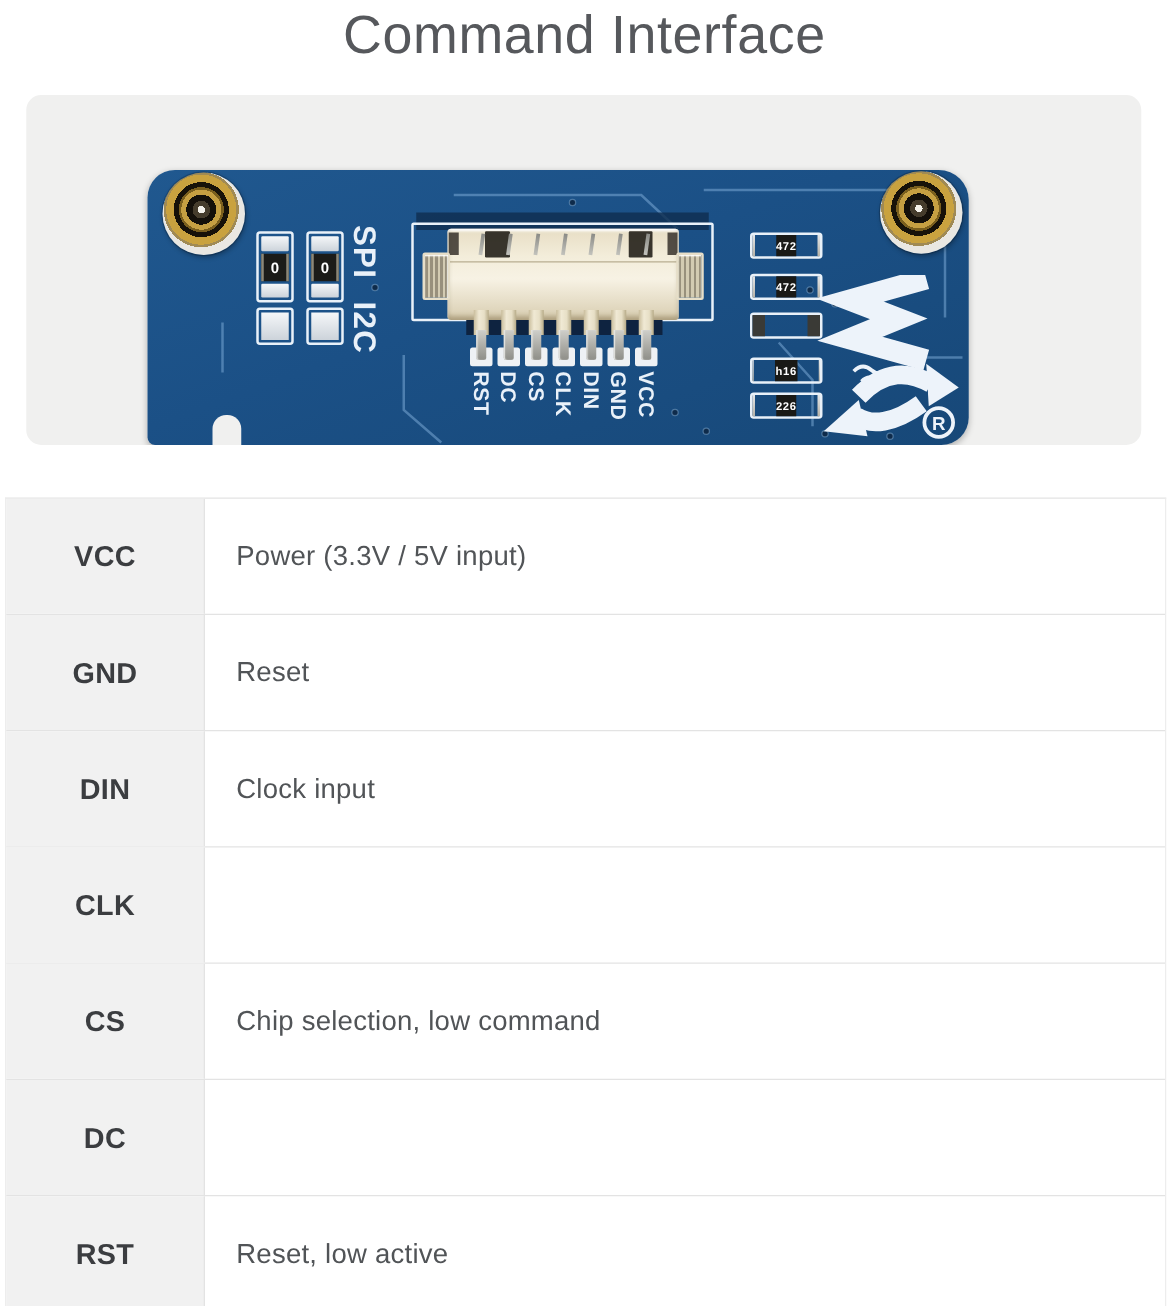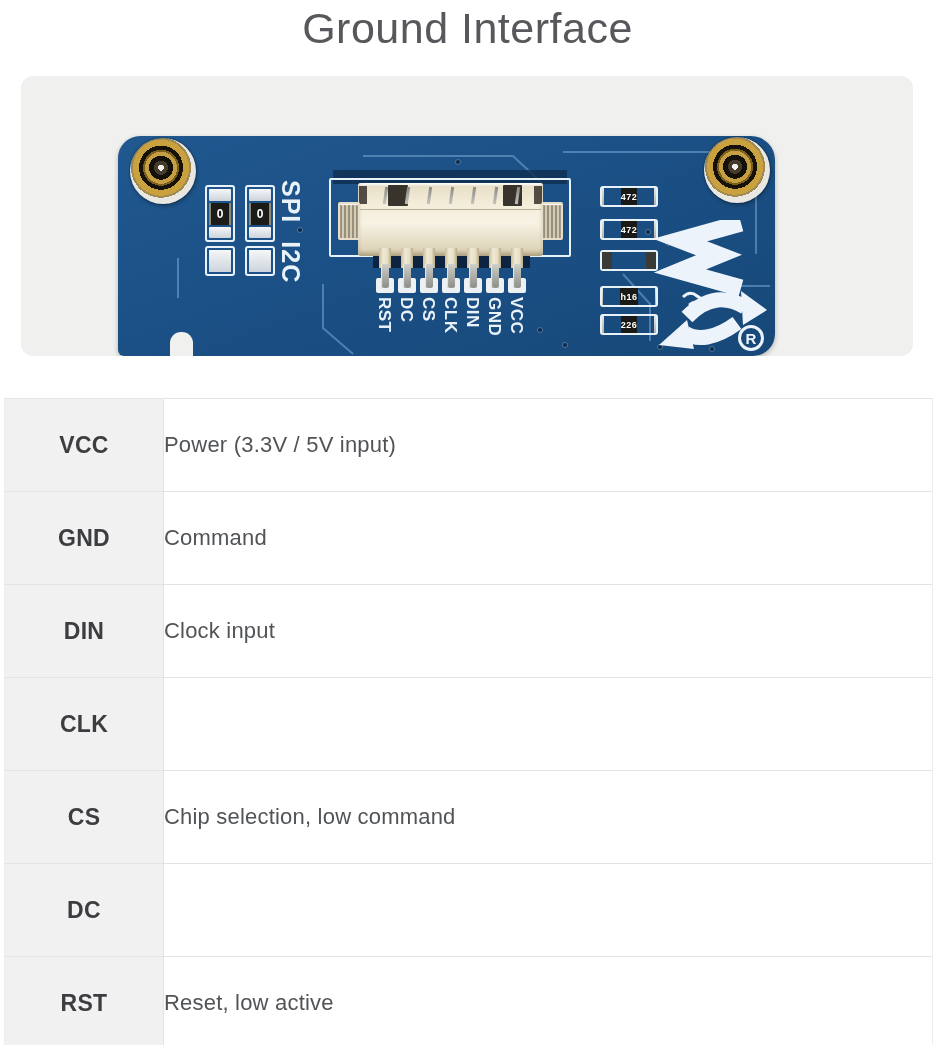--- a/index.html
+++ b/index.html
@@ -115,28 +115,28 @@
     position:absolute;left:4px;top:398px;width:927px;
     border-top:1px solid #e3e3e3;border-left:1px solid #ededed;border-right:1px solid #ededed;
   }
   .trow{display:grid;grid-template-columns:159px 1fr;height:92px;border-bottom:1px solid #e3e3e3;}
   .pin-cell{
     background:#f1f1f1;border-right:1px solid #e3e3e3;
     display:flex;align-items:center;justify-content:center;
     font-size:23px;font-weight:bold;color:#3b3d40;letter-spacing:.3px;
   }
   .desc-cell{
-    display:flex;align-items:center;
+    display:flex;align-items:center;padding-left:25px;
     font-size:22px;color:#515457;letter-spacing:.2px;
   }
 </style>
 </head>
 <body>
 
-<div class="page-title">Ground Interface</div>
+<div class="page-title">Command Interface</div>
 
 <div class="photo">
   <div class="pcb">
 
     <svg class="traces" width="657" height="220" viewBox="0 0 657 220">
       <g fill="none" stroke="rgba(130,175,220,0.5)" stroke-width="2">
         <path d="M245,20 H395 L425,48"></path>
         <path d="M445,16 H595 L638,58 V118"></path>
         <path d="M205,148 V192 L235,218"></path>
         <path d="M505,138 L532,168 V205"></path>
@@ -289,21 +289,21 @@
   </div>
 </div>
 
 <div class="pin-table">
   <div class="trow">
     <div class="pin-cell">VCC</div>
     <div class="desc-cell">Power (3.3V / 5V input)</div>
   </div>
   <div class="trow">
     <div class="pin-cell">GND</div>
-    <div class="desc-cell">Command</div>
+    <div class="desc-cell">Reset</div>
   </div>
   <div class="trow">
     <div class="pin-cell">DIN</div>
     <div class="desc-cell">Clock input</div>
   </div>
   <div class="trow">
     <div class="pin-cell">CLK</div>
   </div>
   <div class="trow">
     <div class="pin-cell">CS</div>

